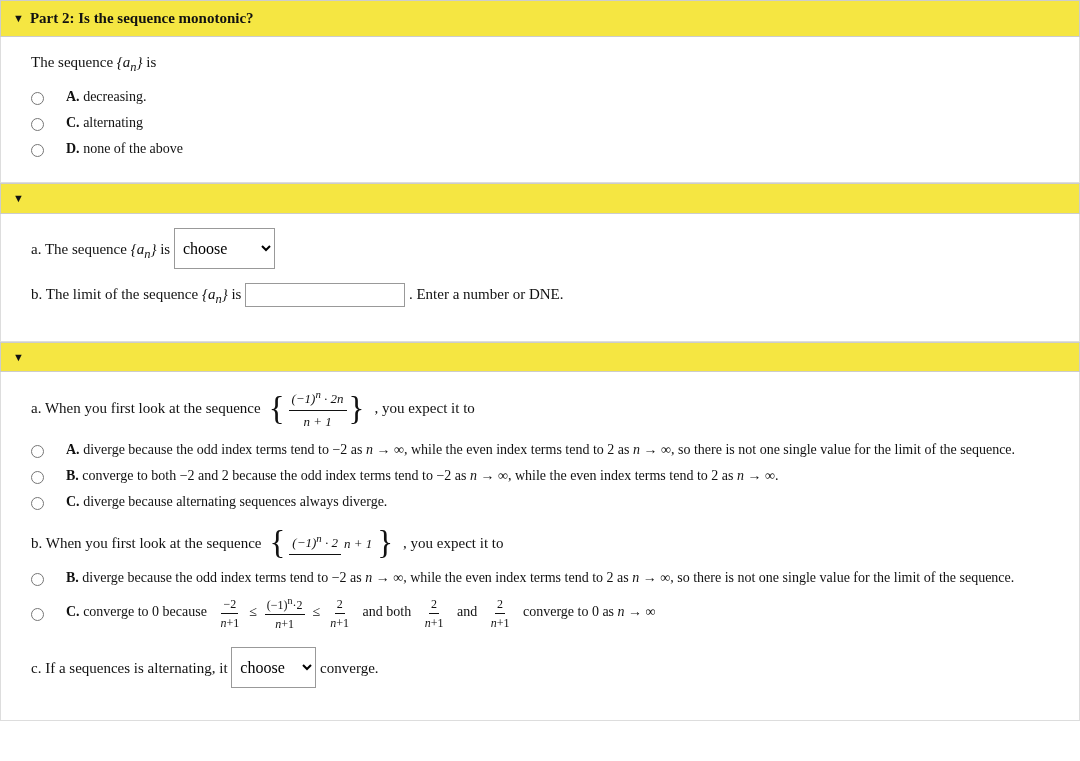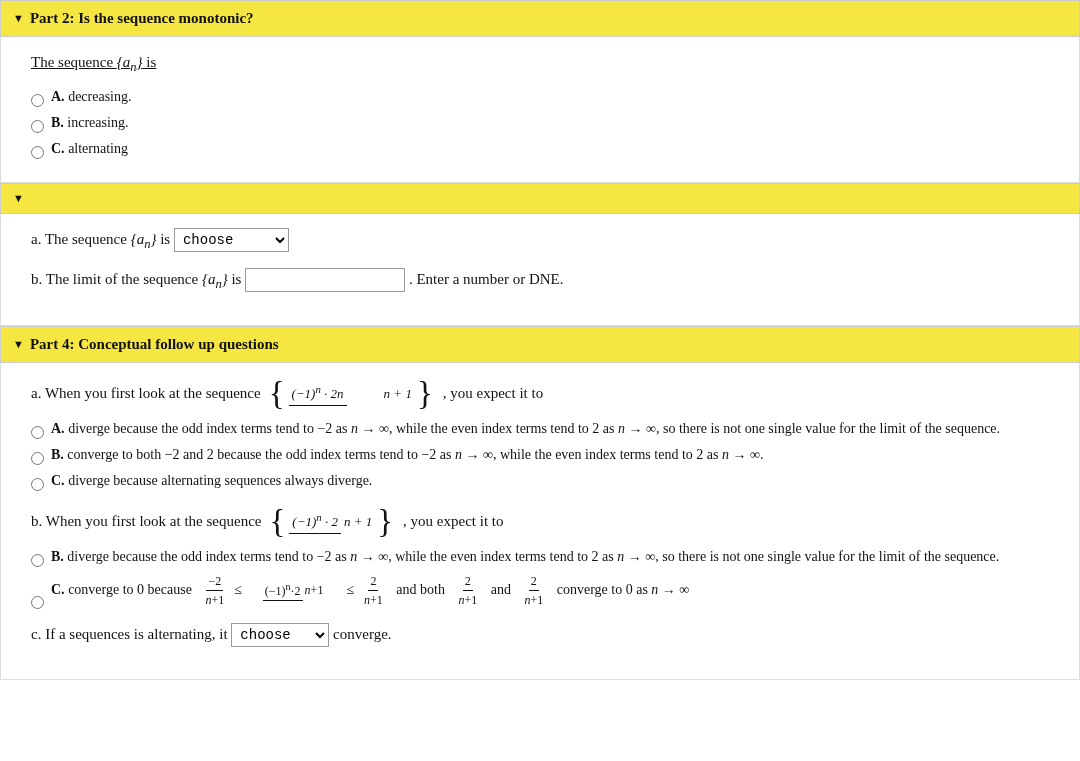--- a/index.html
+++ b/index.html
@@ -30,27 +30,26 @@
       font-size: 11px;
     }
     .section-body {
       padding: 14px 30px 18px 30px;
       border: 1px solid #ddd;
       border-top: none;
       background: #fff;
     }
     .section-body p {
       margin-bottom: 10px;
-      text-decoration: underline;
     }
     .radio-option {
       display: flex;
-      align-items: flex-end;
+      align-items: center;
       margin-bottom: 5px;
-      gap: 7px;
+      gap: 22px;
       font-size: 15px;
     }
     .radio-option input[type="radio"] {
       margin-top: 3px;
       flex-shrink: 0;
     }
     .inline-formula {
       font-style: italic;
     }
     .brace-formula {
@@ -76,23 +75,23 @@
     .sub-item {
       margin-bottom: 14px;
     }
     .option-text {
       font-size: 14px;
       line-height: 1.5;
     }
     select {
       border: 1px solid #999;
       background: #fff;
-      padding: 2px 4px;
-      font-size: 14px;
-      font-family: Liberation Mono, monospace;
+      padding: 10px 4px;
+      font-size: 16px;
+      font-family: Liberation Serif, serif;
       cursor: pointer;
     }
     input[type="text"] {
       border: 1px solid #999;
       background: #fff;
       padding: 3px 6px;
       font-size: 14px;
       font-family: Georgia, serif;
     }
   </style>
@@ -108,25 +107,25 @@
   <div class="section-body">
     <p>
       The sequence <span class="inline-formula">{a<sub>n</sub>}</span> is
     </p>
     <div class="radio-option">
       <input type="radio" name="part2" style="">
       <span class="option-text"><strong>A.</strong> decreasing.</span>
     </div>
     <div class="radio-option">
       <input type="radio" name="part2" style="">
-      <span class="option-text"><strong>B.</strong> increasing.</span>
+      <span class="option-text"><strong>C.</strong> alternating</span>
     </div>
     <div class="radio-option">
       <input type="radio" name="part2" style="">
-      <span class="option-text"><strong>C.</strong> alternating</span>
+      <span class="option-text"><strong>D.</strong> none of the above</span>
     </div>
   </div>
 
   <div class="section-header">
     <span class="triangle">▼</span>
   </div>
   <div class="section-body">
 
     <div class="sub-item">
       <span>a. The sequence <span class="inline-formula">{a<sub>n</sub>}</span> is </span>
@@ -139,30 +138,29 @@
 
     <div class="sub-item">
       <span>b. The limit of the sequence <span class="inline-formula">{a<sub>n</sub>}</span> is </span>
       <input type="text" style="width: 160px;">
       <span>. Enter a number or DNE.</span>
     </div>
   </div>
 
   <div class="section-header">
     <span class="triangle">▼</span>
-    <span>Part 4: Conceptual follow up questions</span>
   </div>
   <div class="section-body">
 
     <div class="sub-item">
       <div class="part-a-question">
         <span>a. When you first look at the sequence</span>
         <span class="brace-formula">
           <span class="curly-brace">{</span>
-          <span style="display:inline-flex; flex-direction:row; align-items:center; vertical-align:middle; margin:0 2px;gap:34px;">
+          <span style="display:inline-flex; flex-direction:column; align-items:center; vertical-align:middle; margin:0 2px;">
             <span style="border-bottom:1px solid #111; padding: 0 3px 1px 3px; font-size:13px; font-style:italic;">
               (−1)<sup>n</sup> · 2<em>n</em>
             </span>
             <span style="padding: 1px 3px 0 3px; font-size:13px; font-style:italic;"><em>n</em> + 1</span>
           </span>
           <span class="curly-brace">}</span>
         </span>
         <span>, you expect it to</span>
       </div>
       <div class="radio-option">
@@ -200,21 +198,21 @@
       </div>
       <div class="radio-option">
         <input type="radio" name="part4b" style="">
         <span class="option-text">
           <strong>C.</strong> converge to 0 because &nbsp;
           <span style="display:inline-flex; flex-direction:column; align-items:center; vertical-align:middle; font-size:12px; margin:0 1px;">
             <span style="border-bottom:1px solid #111; padding:0 2px;">−2</span>
             <span style="padding:0 2px;"><em>n</em>+1</span>
           </span>
           &nbsp;≤&nbsp;
-          <span style="display:inline-flex; flex-direction:row; align-items:center; vertical-align:middle; font-size:12px; margin:0 14px;">
+          <span style="display:inline-flex; flex-direction:column; align-items:center; vertical-align:middle; font-size:12px; margin:0 1px;">
             <span style="border-bottom:1px solid #111; padding:0 2px;">(−1)<sup>n</sup>·2</span>
             <span style="padding:0 2px;"><em>n</em>+1</span>
           </span>
           &nbsp;≤&nbsp;
           <span style="display:inline-flex; flex-direction:column; align-items:center; vertical-align:middle; font-size:12px; margin:0 1px;">
             <span style="border-bottom:1px solid #111; padding:0 2px;">2</span>
             <span style="padding:0 2px;"><em>n</em>+1</span>
           </span>
           &nbsp; and both &nbsp;
           <span style="display:inline-flex; flex-direction:column; align-items:center; vertical-align:middle; font-size:12px; margin:0 1px;">

